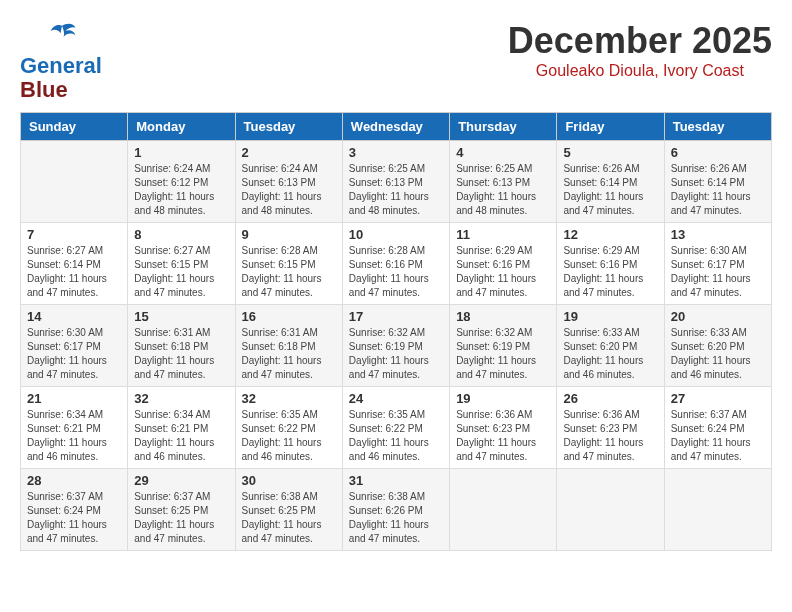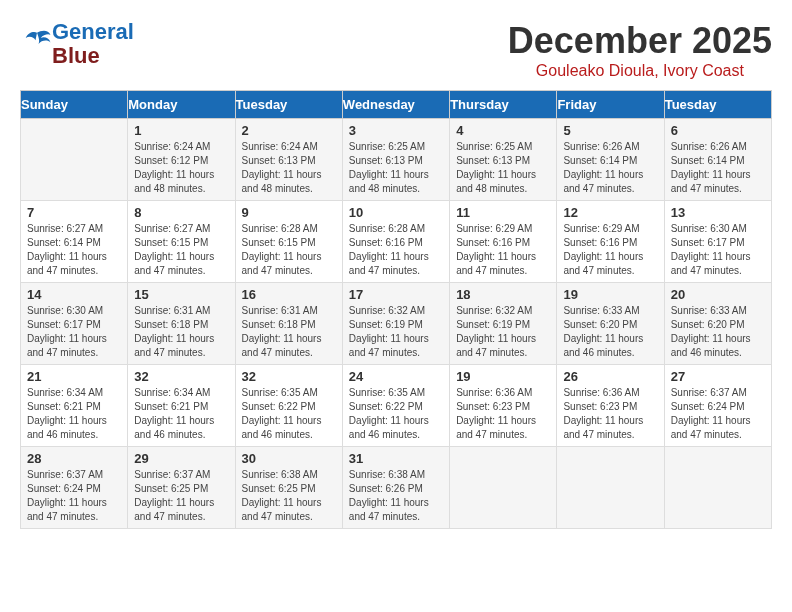--- a/index.html
+++ b/index.html
@@ -12,20 +12,21 @@
     }
     .header {
       display: flex;
       justify-content: space-between;
       align-items: flex-start;
       margin-bottom: 10px;
     }
     .logo {
       display: flex;
       align-items: center;
+      flex-direction: column;
     }
     .logo-text {
       font-size: 22px;
       font-weight: bold;
       color: #333;
       line-height: 1.1;
     }
     .logo-text span {
       color: #1a6bb5;
     }
@@ -48,21 +49,21 @@
     }
     table {
       width: 100%;
       border-collapse: collapse;
       font-size: 11px;
     }
     thead tr th {
       background-color: #1a6bb5;
       color: #fff;
       text-align: left;
-      padding: 6px 0;
+      padding: 6px 8px;
       font-size: 13px;
       font-weight: bold;
       border: 1px solid #ccc;
     }
     tbody tr td {
       border: 1px solid #ddd;
       vertical-align: top;
       padding: 4px 6px;
       width: 14.28%;
       height: 80px;

